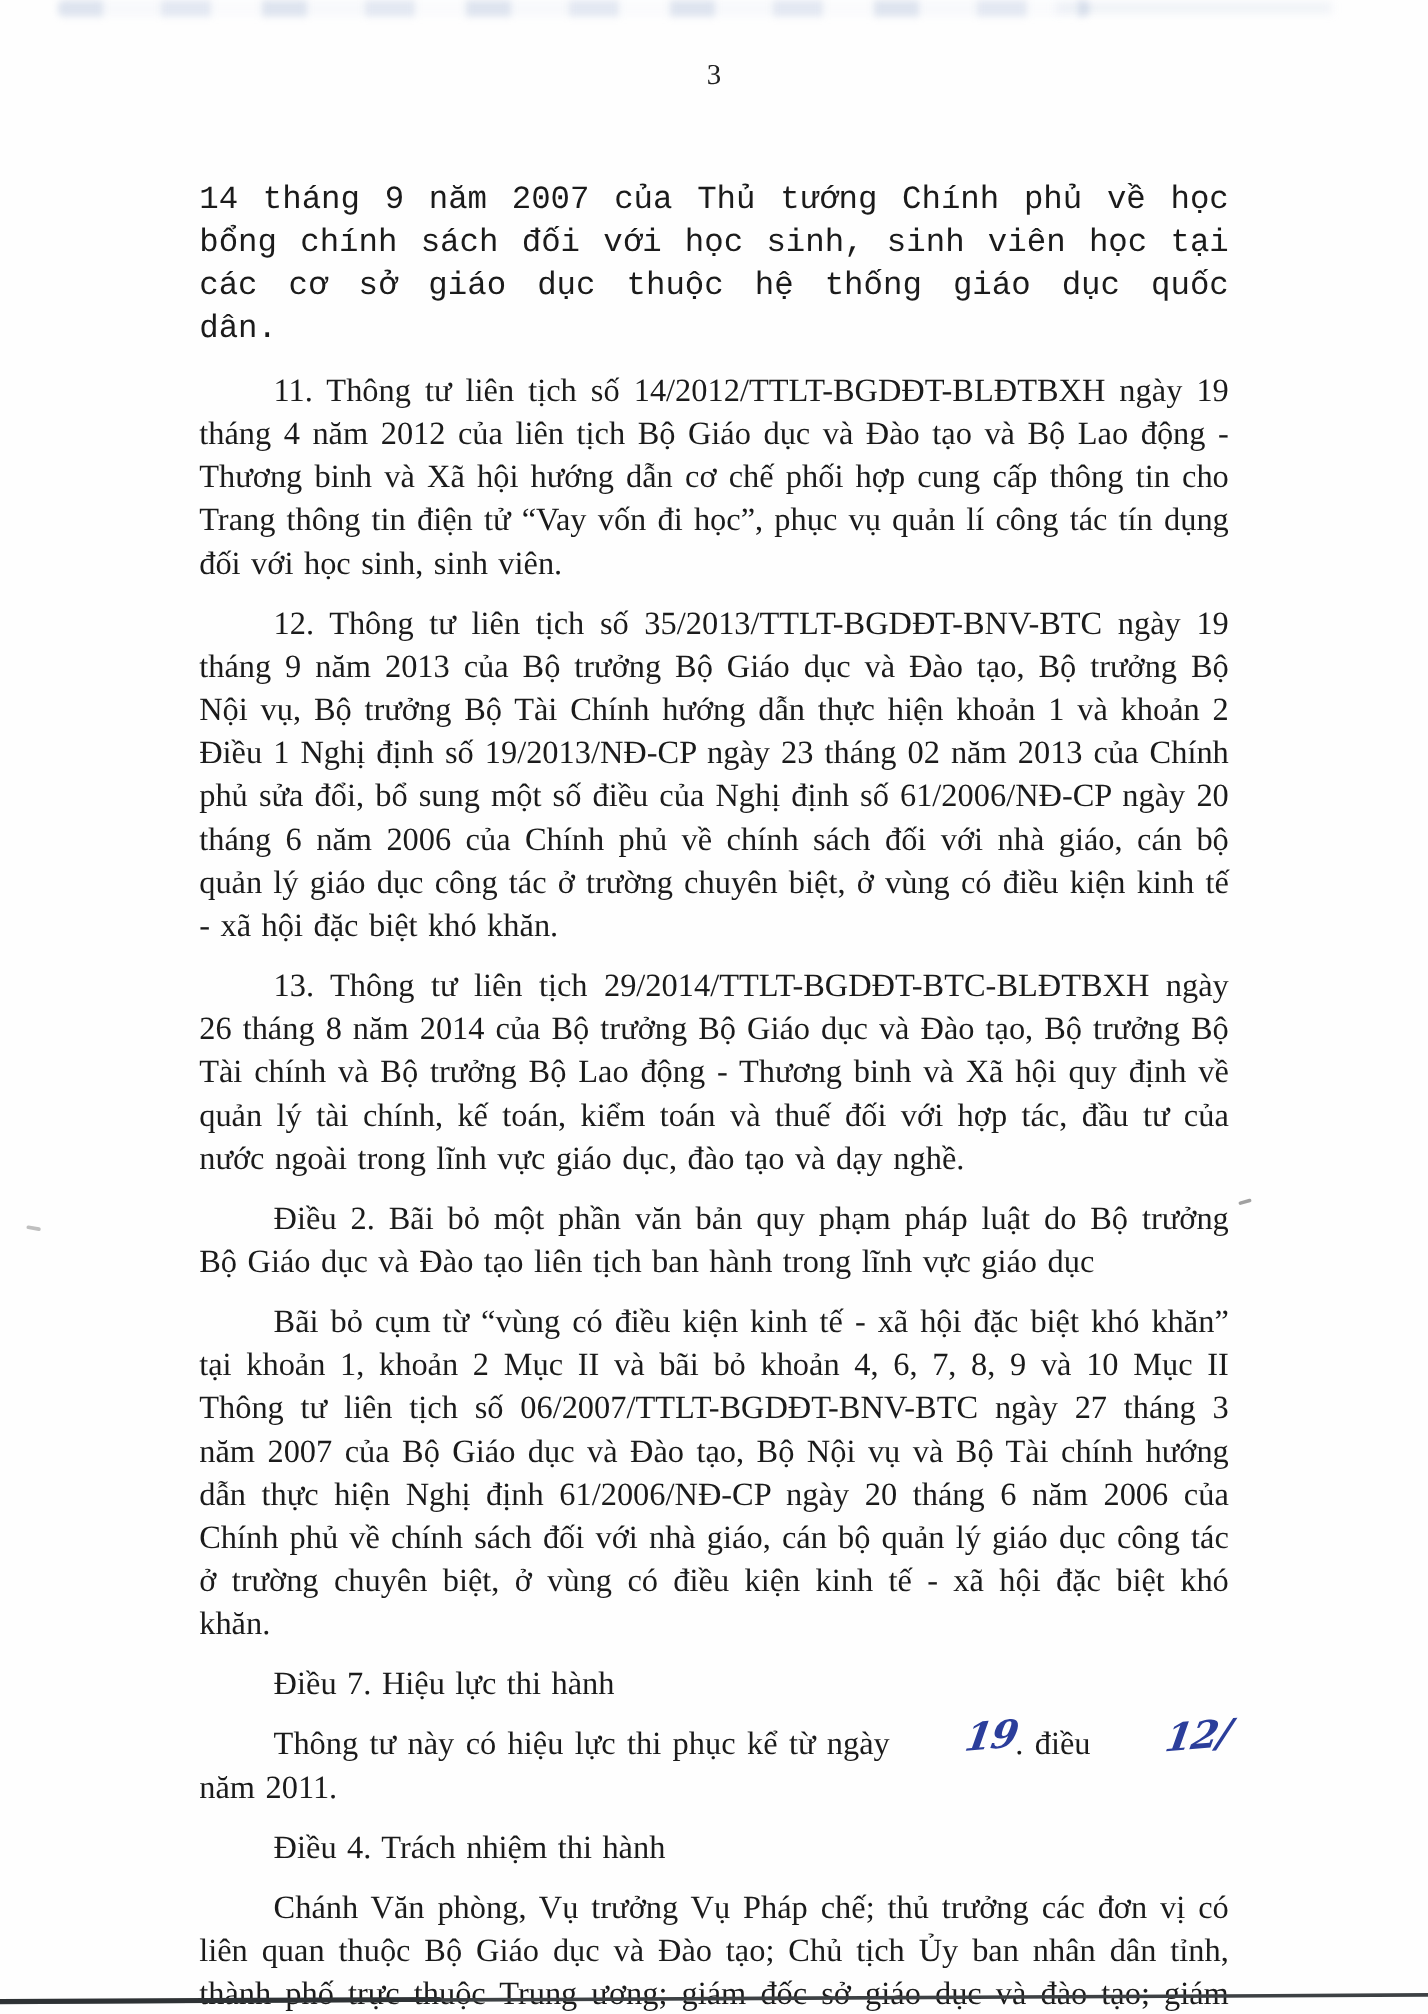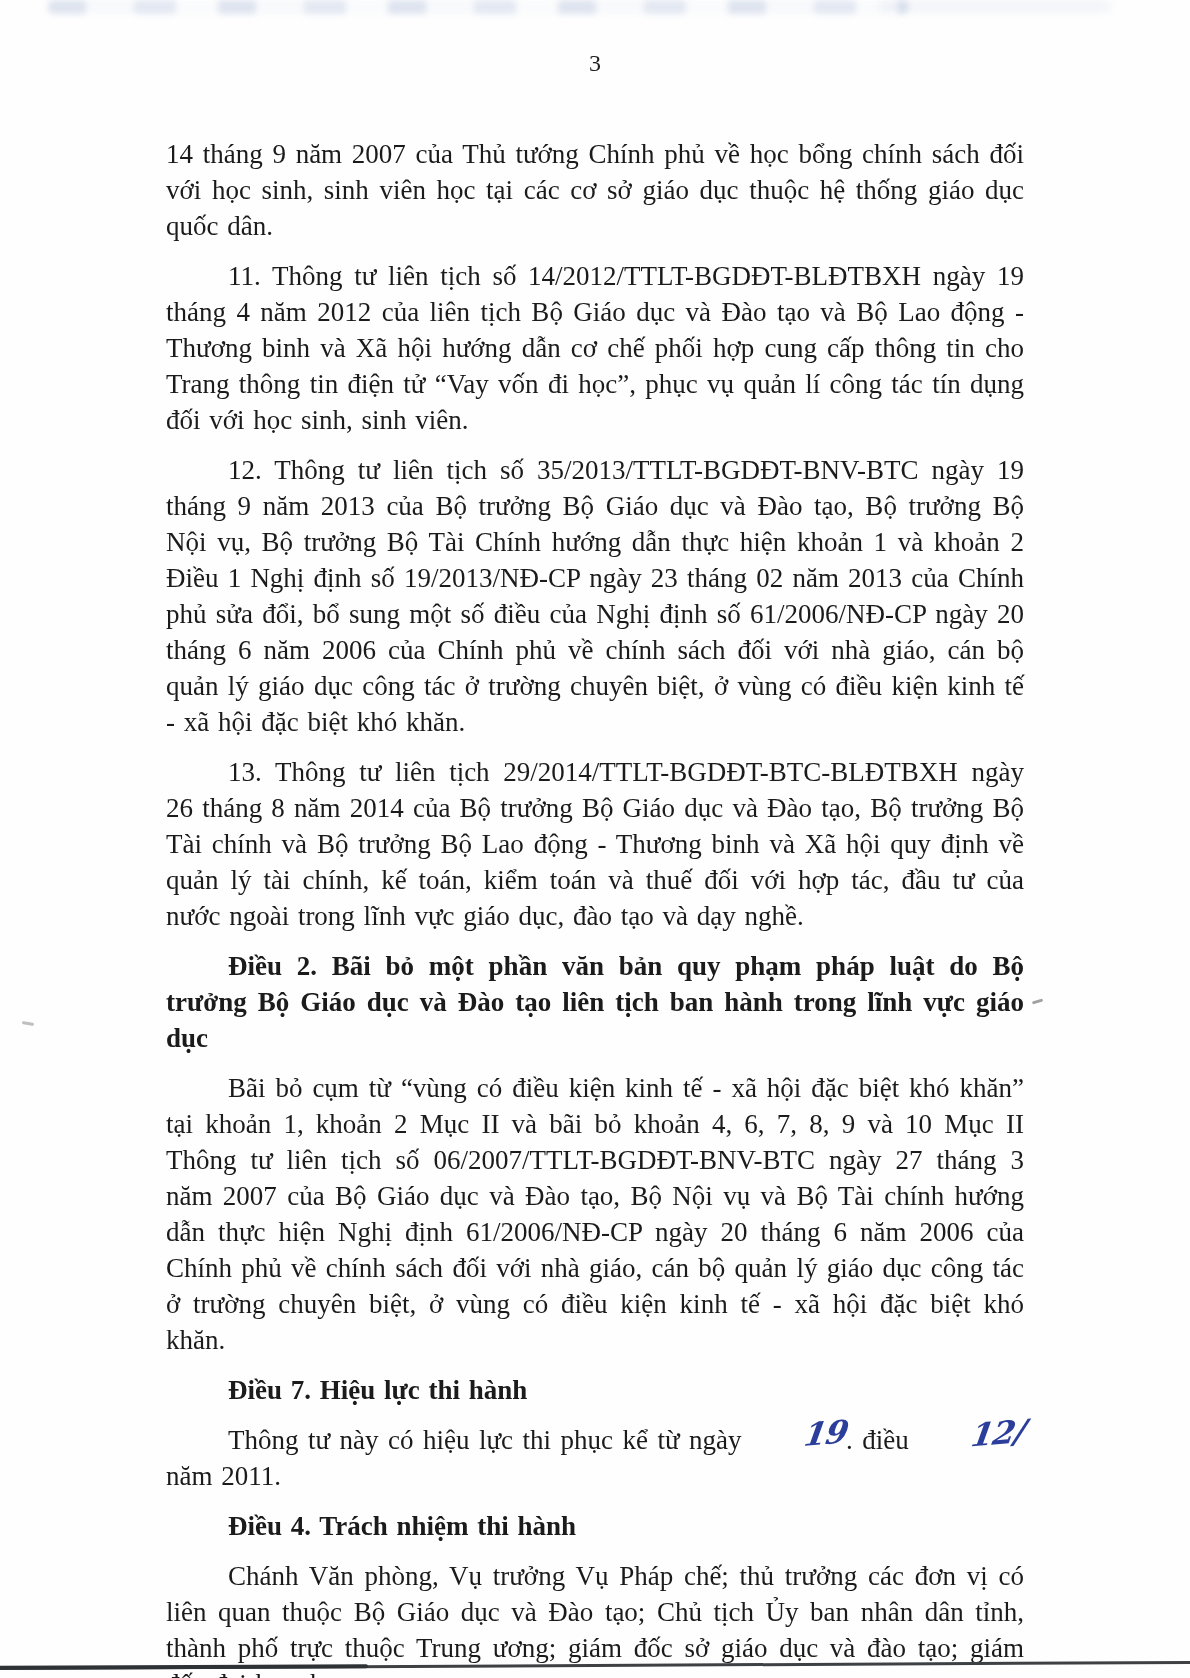--- a/index.html
+++ b/index.html
@@ -32,23 +32,23 @@
   }
   .content {
     position:absolute; left:166px; top:136px; width:858px;
   }
   .content p {
     margin:0; margin-top:14px;
     font-size:27px; line-height:36px;
     text-align:justify;
     word-spacing:2px;
   }
-  .content p.first { margin-top:0; }
+  .content p.first { margin-top:13px;font-family:Liberation Mono, monospace; }
   .indent { text-indent:62px; }
-  .heading { font-weight:bold; }
+  .heading { font-weight:normal; }
   .single { text-align:left; }
   .hw {
     font-family:"DejaVu Serif", serif;
     font-style:italic; font-weight:bold;
     color:#2b3e9b;
     font-size:32px; line-height:30px;
     letter-spacing:-1px;
     display:inline-block;
     transform:skewX(-14deg) rotate(-5deg) translateY(-2px);
   }

